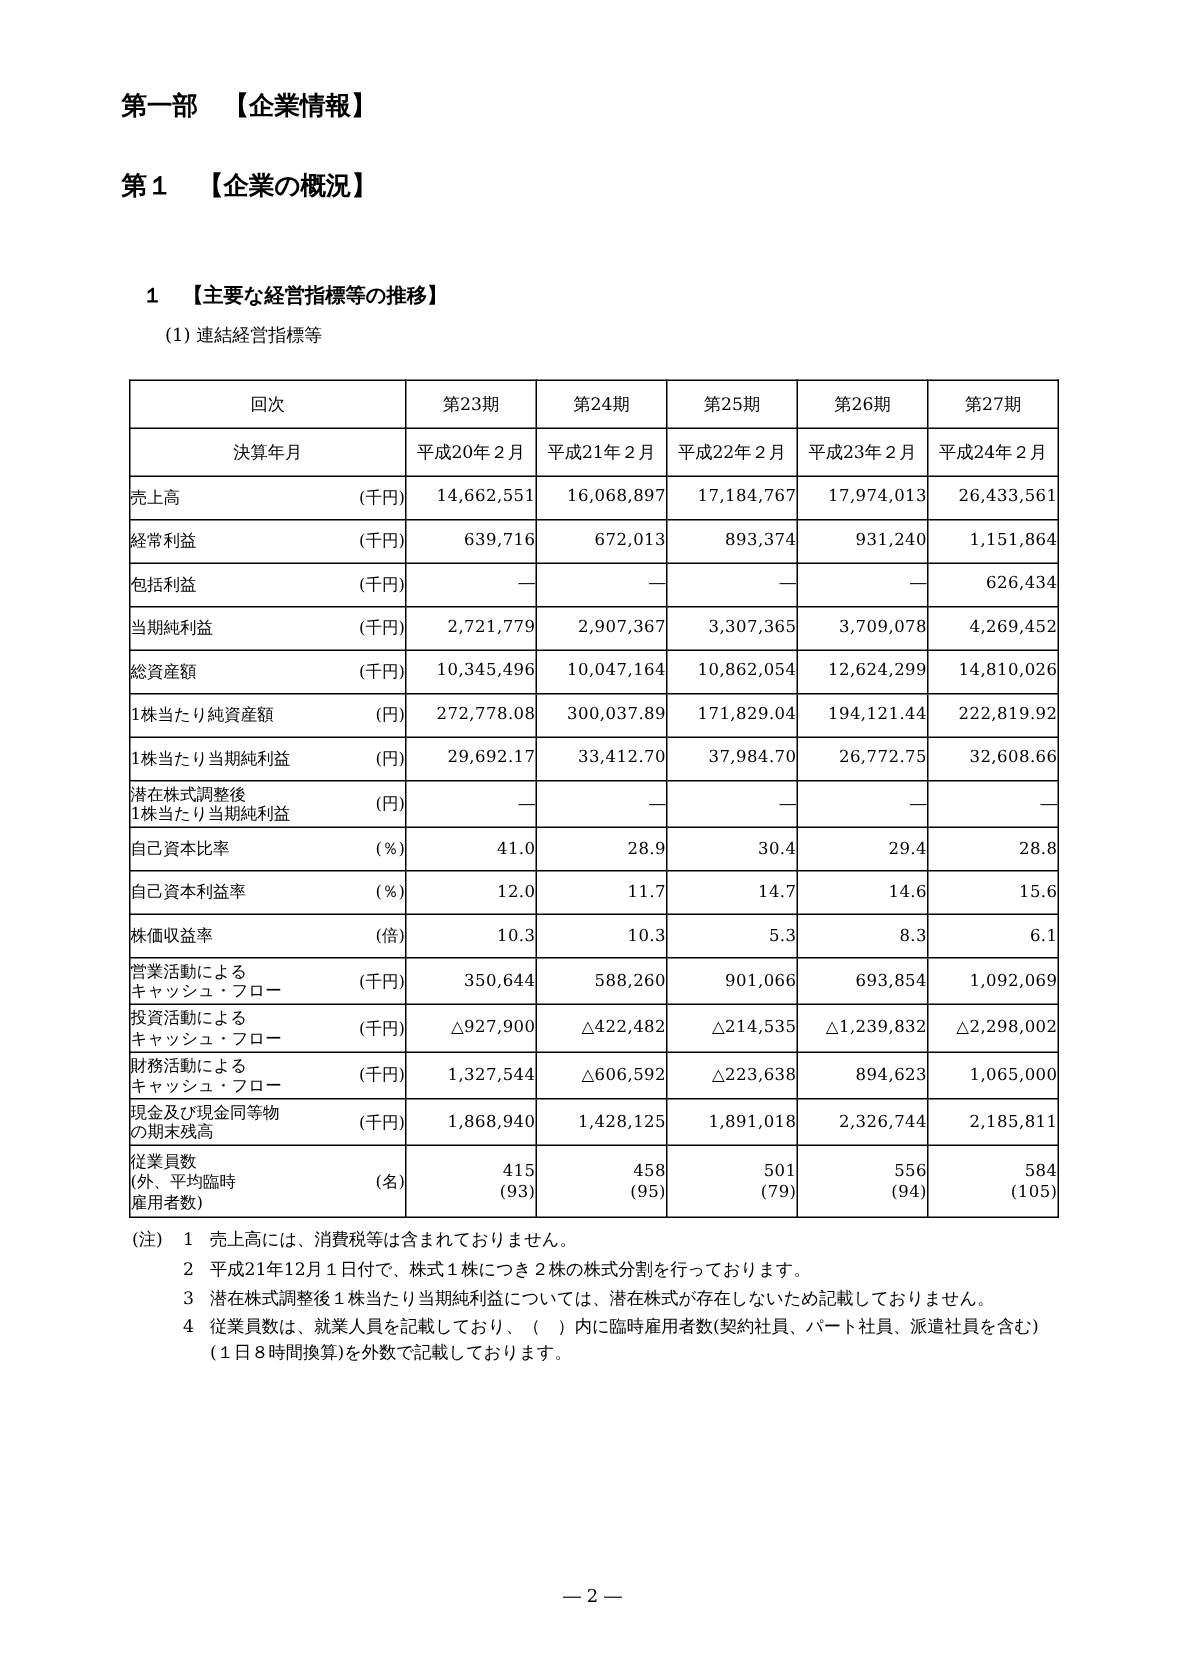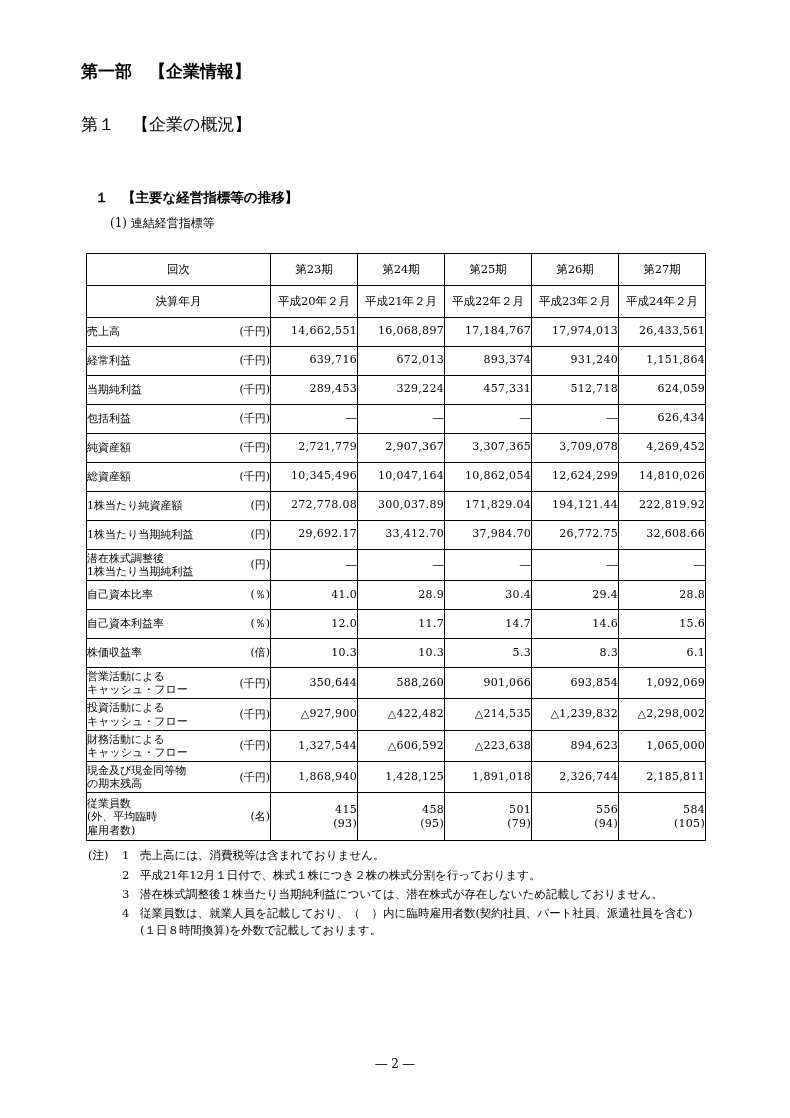--- a/index.html
+++ b/index.html
@@ -15,21 +15,21 @@
     padding-top:62px;
   }
   .h-part{
     margin:0 0 0 81px;
     font-family:"DejaVu Sans","Liberation Sans",sans-serif;
     font-weight:bold;font-size:17px;line-height:1.1;
   }
   .h-chapter{
     margin:34px 0 0 81px;
     font-family:"DejaVu Sans","Liberation Sans",sans-serif;
-    font-weight:normal;font-size:17px;line-height:1.1;
+    font-weight:bold;font-size:17px;line-height:1.1;
   }
   .h-section{
     margin:57px 0 0 95px;
     font-family:"DejaVu Sans","Liberation Sans",sans-serif;
     font-weight:bold;font-size:13.5px;line-height:1.1;
   }
   .h-subsection{
     margin:11px 0 0 110px;
     font-size:12px;line-height:1.2;
   }
@@ -119,37 +119,29 @@
         </tr>
         <tr class="row-single">
           <td class="label-cell"><div class="lblwrap"><span class="lbl">経常利益</span><span class="unit">(千円)</span></div></td>
           <td class="num">639,716</td>
           <td class="num">672,013</td>
           <td class="num">893,374</td>
           <td class="num">931,240</td>
           <td class="num">1,151,864</td>
         </tr>
         <tr class="row-single">
+          <td class="label-cell"><div class="lblwrap"><span class="lbl">包括利益</span><span class="unit">(千円)</span></div></td>
+          <td class="num">―</td>
+          <td class="num">―</td>
+          <td class="num">―</td>
+          <td class="num">―</td>
+          <td class="num">626,434</td>
+        </tr>
+        <tr class="row-single">
           <td class="label-cell"><div class="lblwrap"><span class="lbl">当期純利益</span><span class="unit">(千円)</span></div></td>
-          <td class="num">289,453</td>
-          <td class="num">329,224</td>
-          <td class="num">457,331</td>
-          <td class="num">512,718</td>
-          <td class="num">624,059</td>
-        </tr>
-        <tr class="row-single">
-          <td class="label-cell"><div class="lblwrap"><span class="lbl">包括利益</span><span class="unit">(千円)</span></div></td>
-          <td class="num">―</td>
-          <td class="num">―</td>
-          <td class="num">―</td>
-          <td class="num">―</td>
-          <td class="num">626,434</td>
-        </tr>
-        <tr class="row-single">
-          <td class="label-cell"><div class="lblwrap"><span class="lbl">純資産額</span><span class="unit">(千円)</span></div></td>
           <td class="num">2,721,779</td>
           <td class="num">2,907,367</td>
           <td class="num">3,307,365</td>
           <td class="num">3,709,078</td>
           <td class="num">4,269,452</td>
         </tr>
         <tr class="row-single">
           <td class="label-cell"><div class="lblwrap"><span class="lbl">総資産額</span><span class="unit">(千円)</span></div></td>
           <td class="num">10,345,496</td>
           <td class="num">10,047,164</td>

